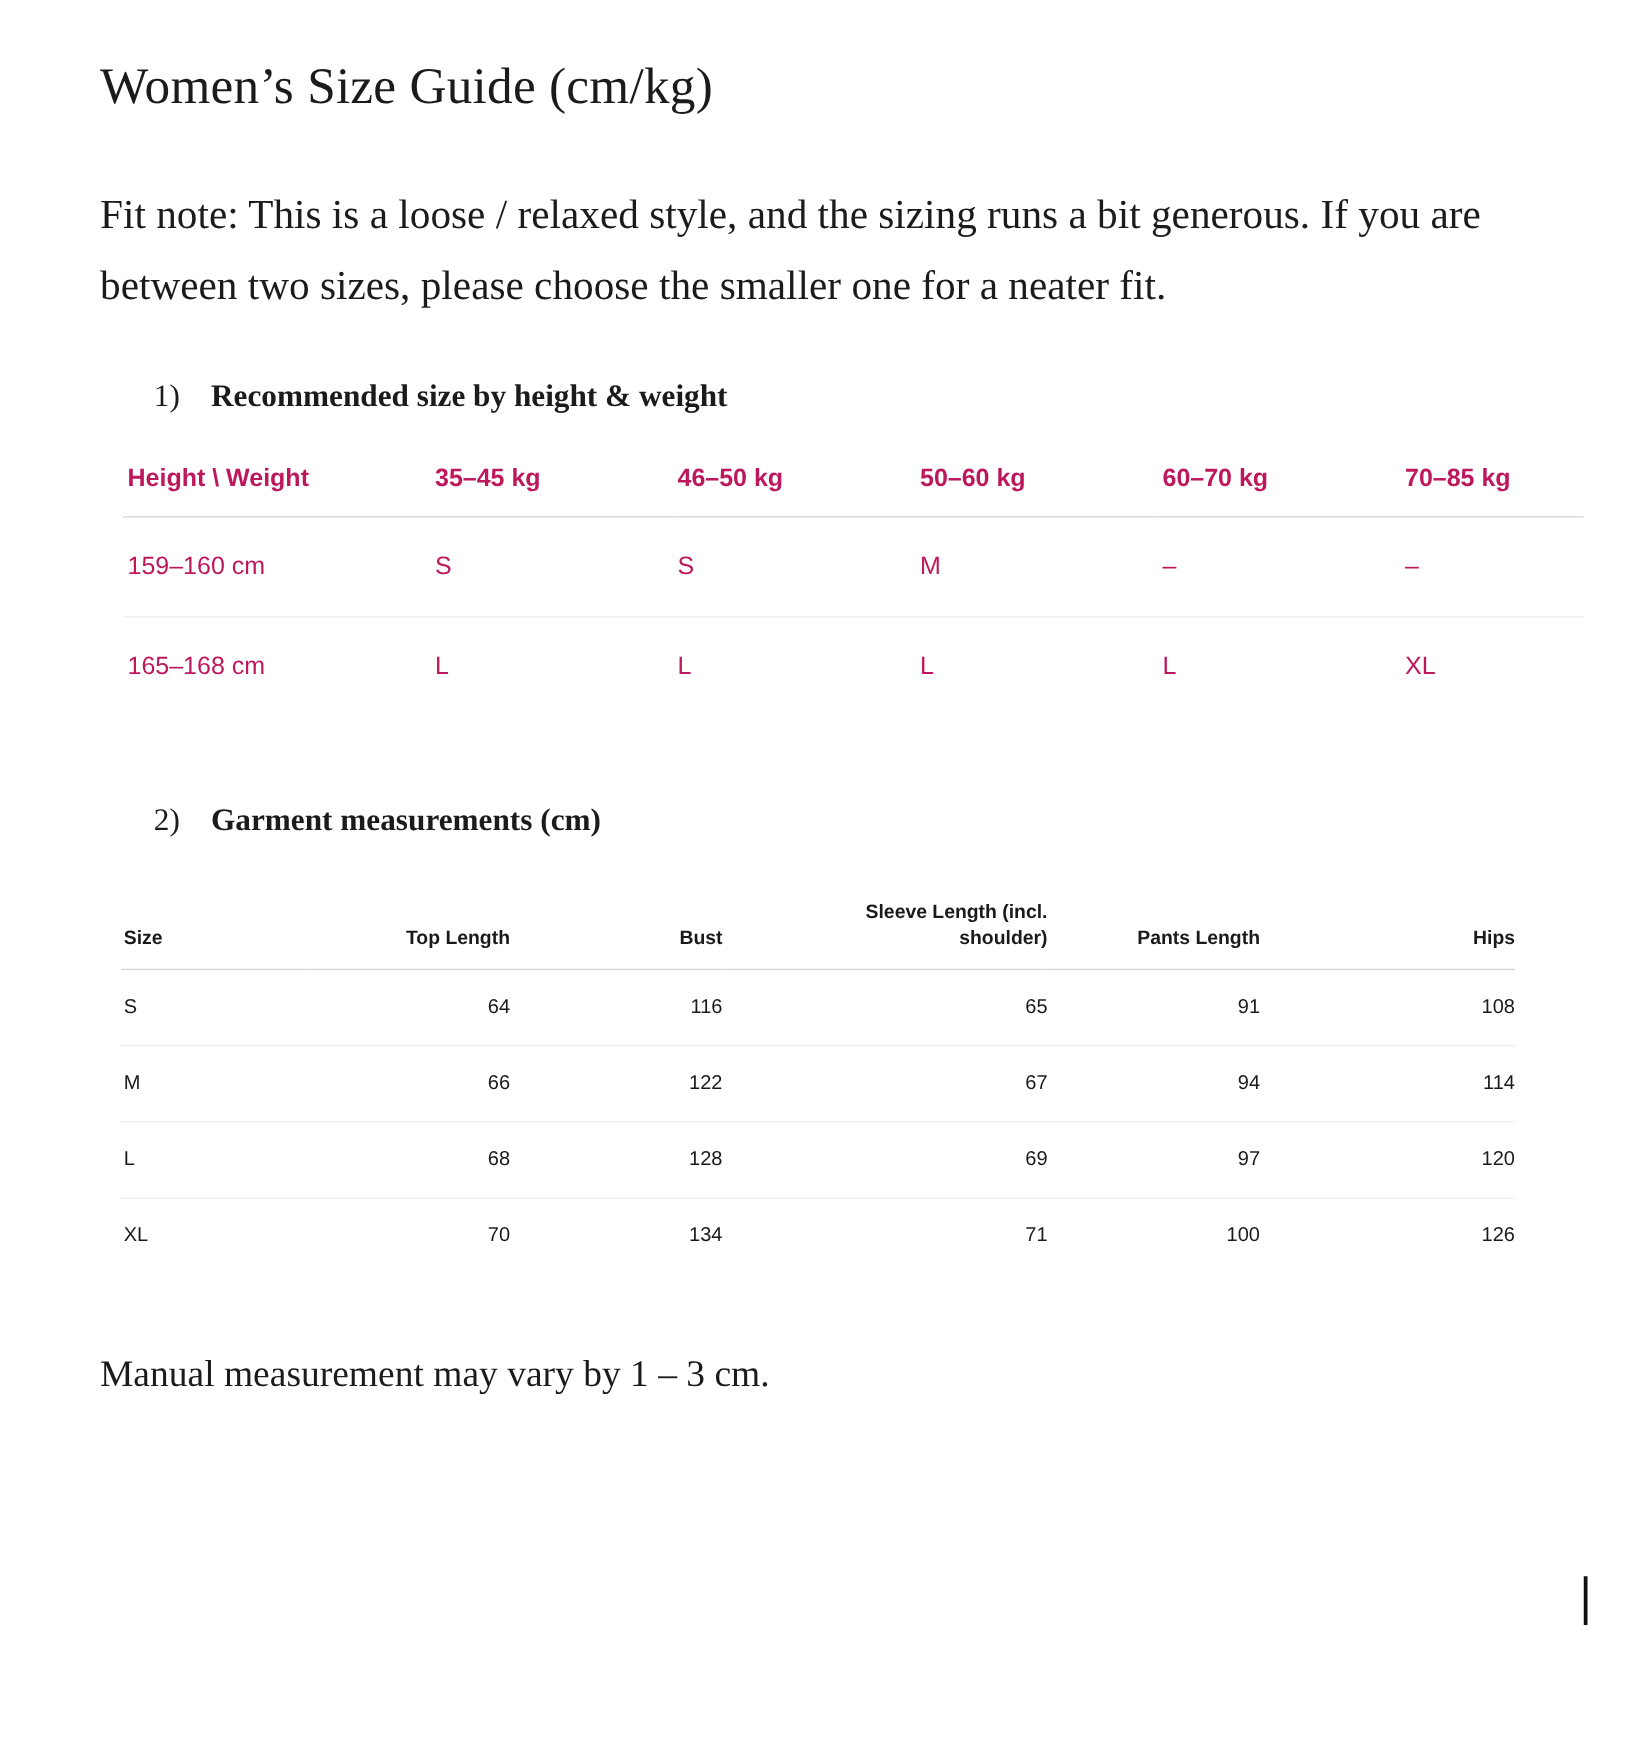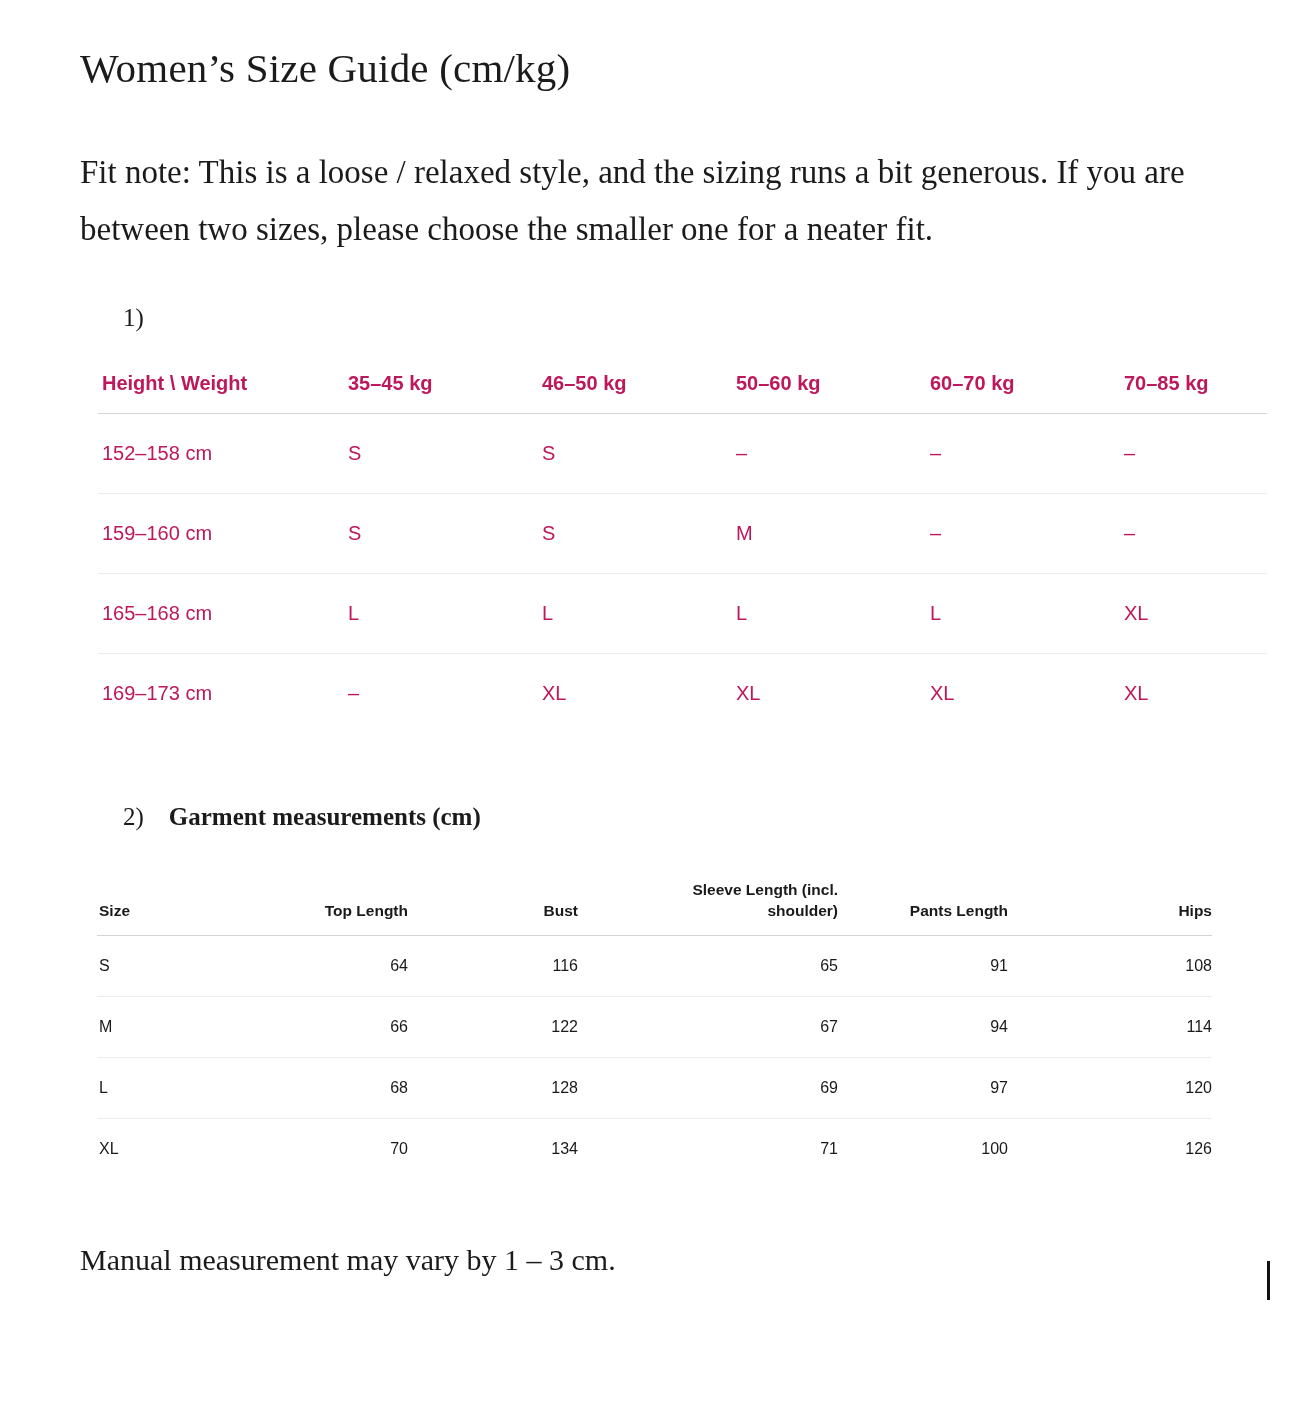--- a/index.html
+++ b/index.html
@@ -93,20 +93,21 @@
 </style>
 </head>
 <body>
 
 <h1 class="title">Women’s Size Guide (cm/kg)</h1>
 
 <p class="fit-note">Fit note: This is a loose / relaxed style, and the sizing runs a bit generous. If you are between two sizes, please choose the smaller one for a neater fit.</p>
 
 <div class="section-heading s1">
   <span class="num">1)</span>
+  <span>Recommended size by height &amp; weight</span>
 </div>
 
 <table class="size-table">
   <colgroup>
     <col style="width:246px">
       <col style="width:194px">
       <col style="width:194px">
     <col style="width:194px">
       <col style="width:194px">
       <col style="width:147px">
@@ -116,49 +117,33 @@
       <th>Height \ Weight</th>
       <th>35–45 kg</th>
       <th>46–50 kg</th>
       <th>50–60 kg</th>
       <th>60–70 kg</th>
       <th>70–85 kg</th>
     </tr>
   </thead>
   <tbody>
     <tr>
-      <td>152–158 cm</td>
-      <td>S</td>
-      <td>S</td>
-      <td>–</td>
-      <td>–</td>
-      <td>–</td>
-    </tr>
-    <tr>
       <td>159–160 cm</td>
       <td>S</td>
       <td>S</td>
       <td>M</td>
       <td>–</td>
       <td>–</td>
     </tr>
     <tr>
       <td>165–168 cm</td>
       <td>L</td>
       <td>L</td>
       <td>L</td>
       <td>L</td>
-      <td>XL</td>
-    </tr>
-    <tr>
-      <td>169–173 cm</td>
-      <td>–</td>
-      <td>XL</td>
-      <td>XL</td>
-      <td>XL</td>
       <td>XL</td>
     </tr>
   </tbody>
 </table>
 
 <div class="section-heading s2">
   <span class="num">2)</span>
   <span>Garment measurements (cm)</span>
 </div>
 

